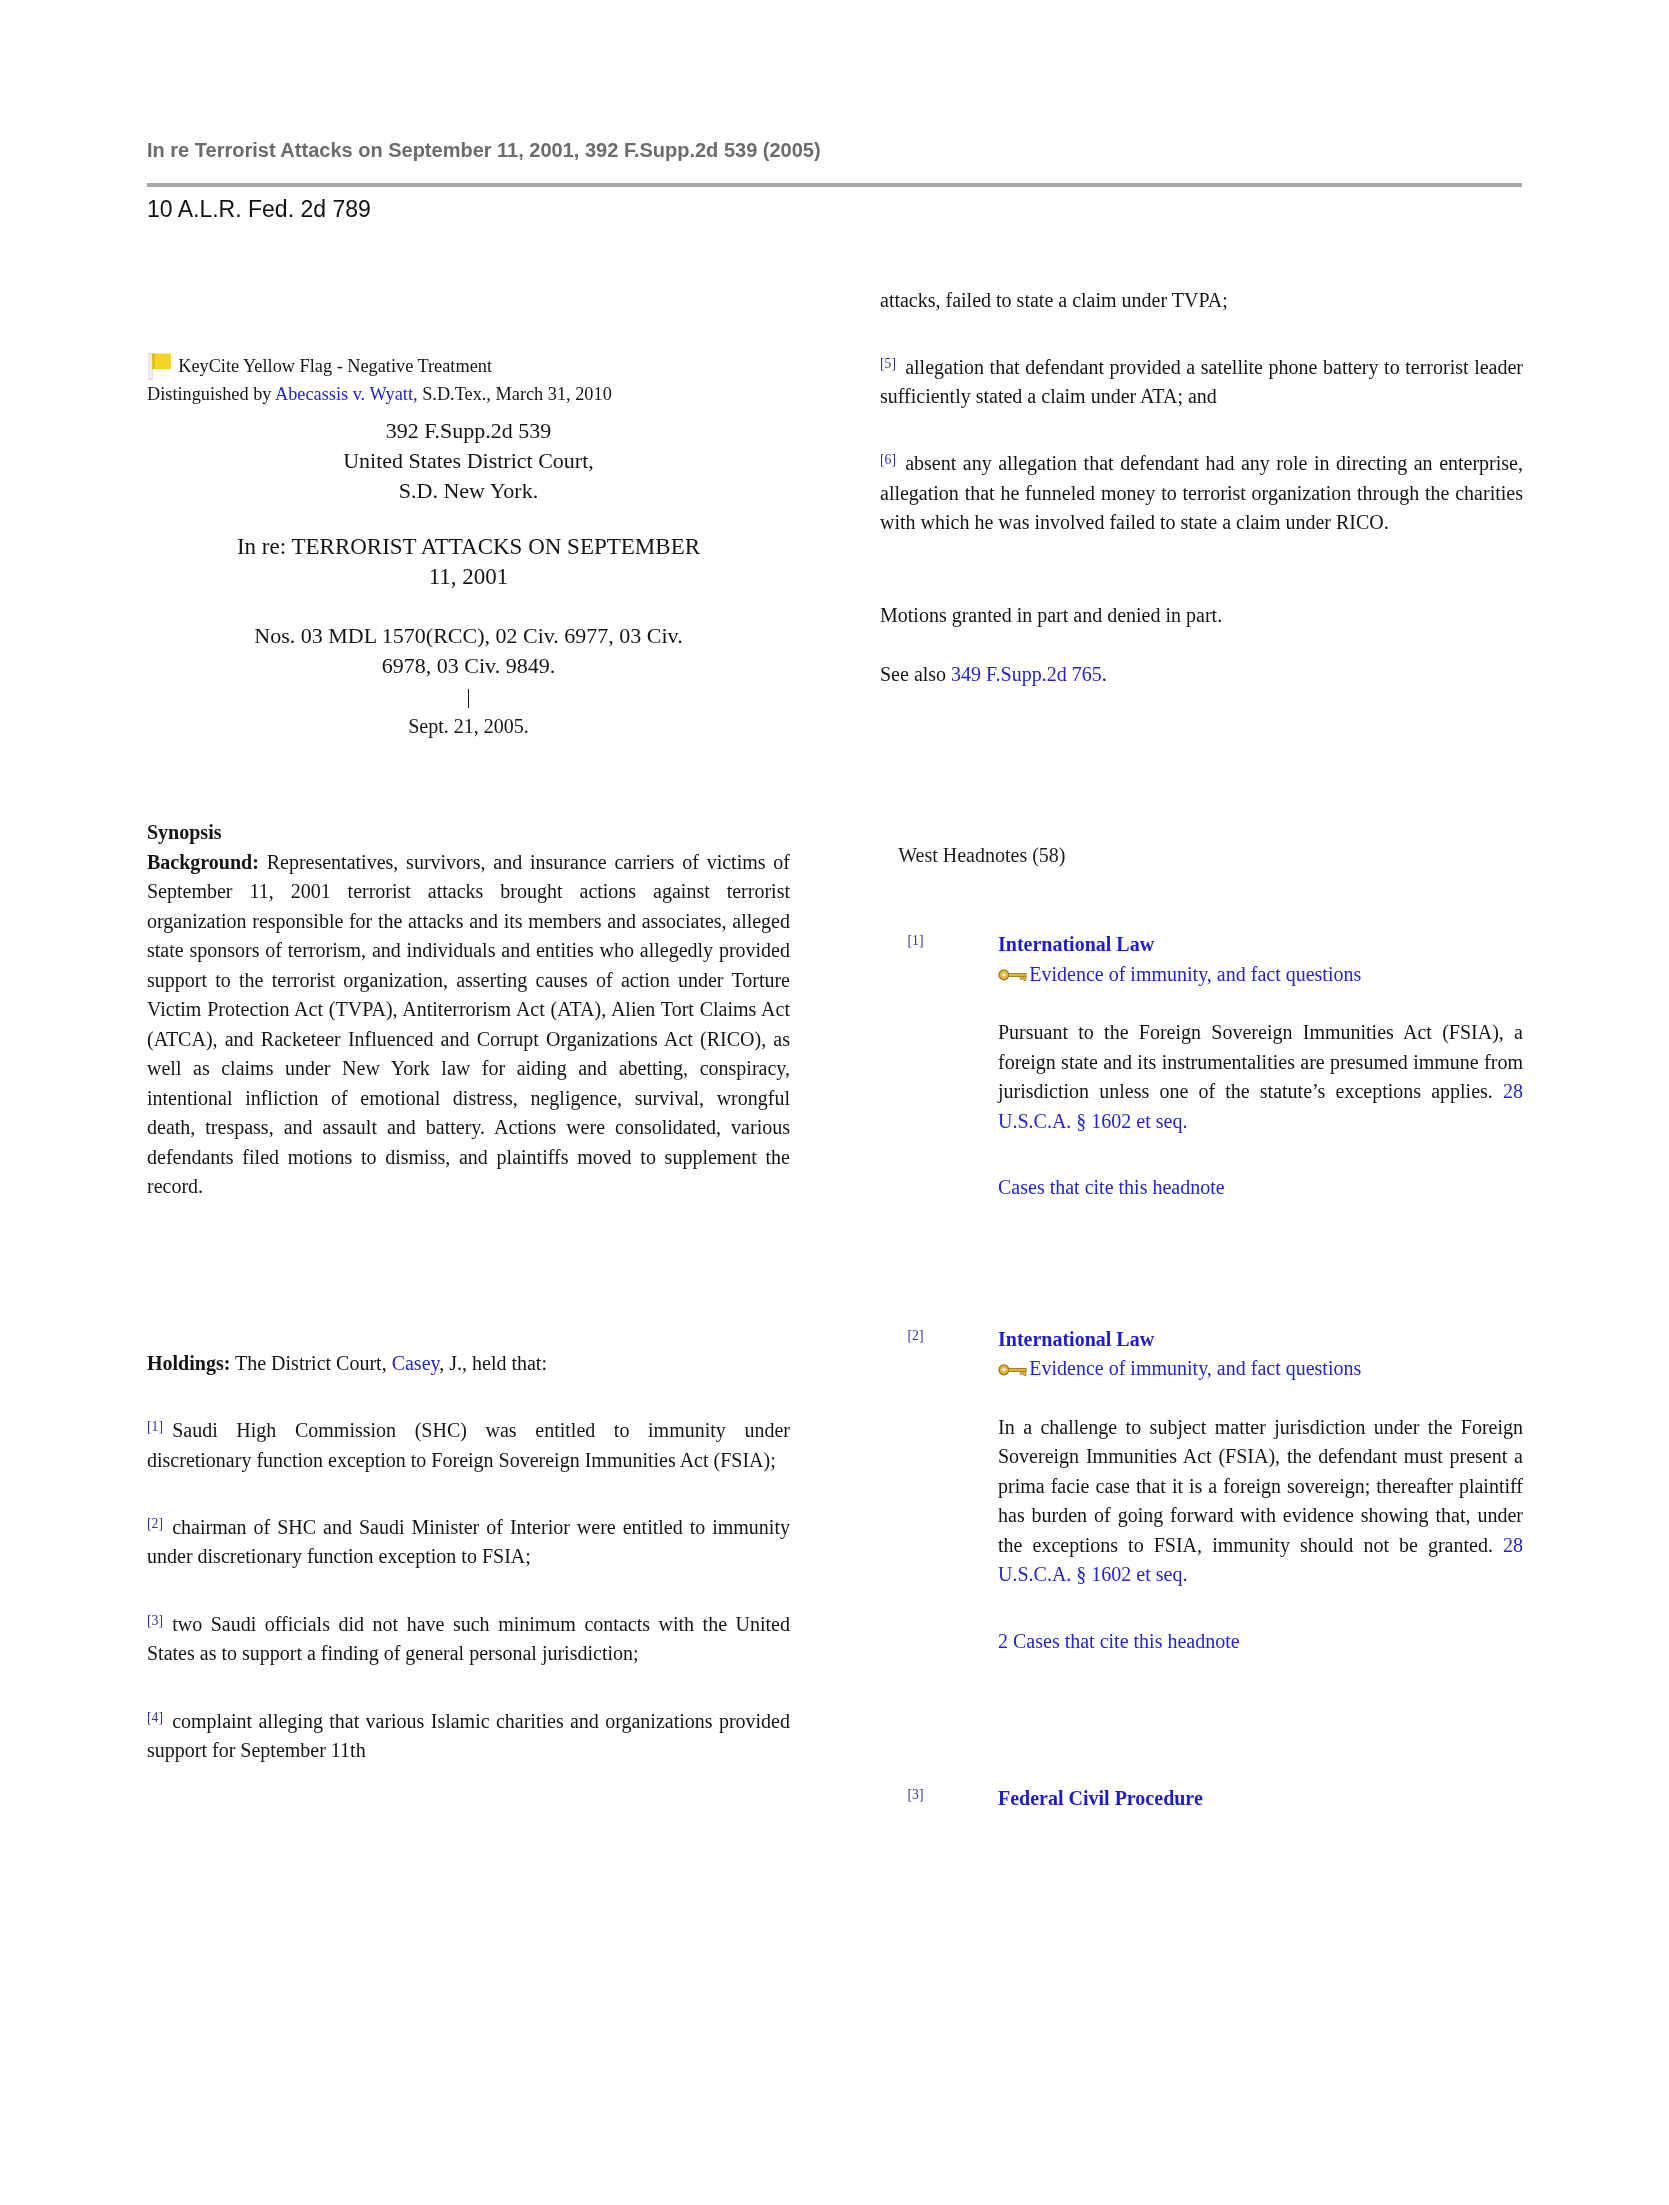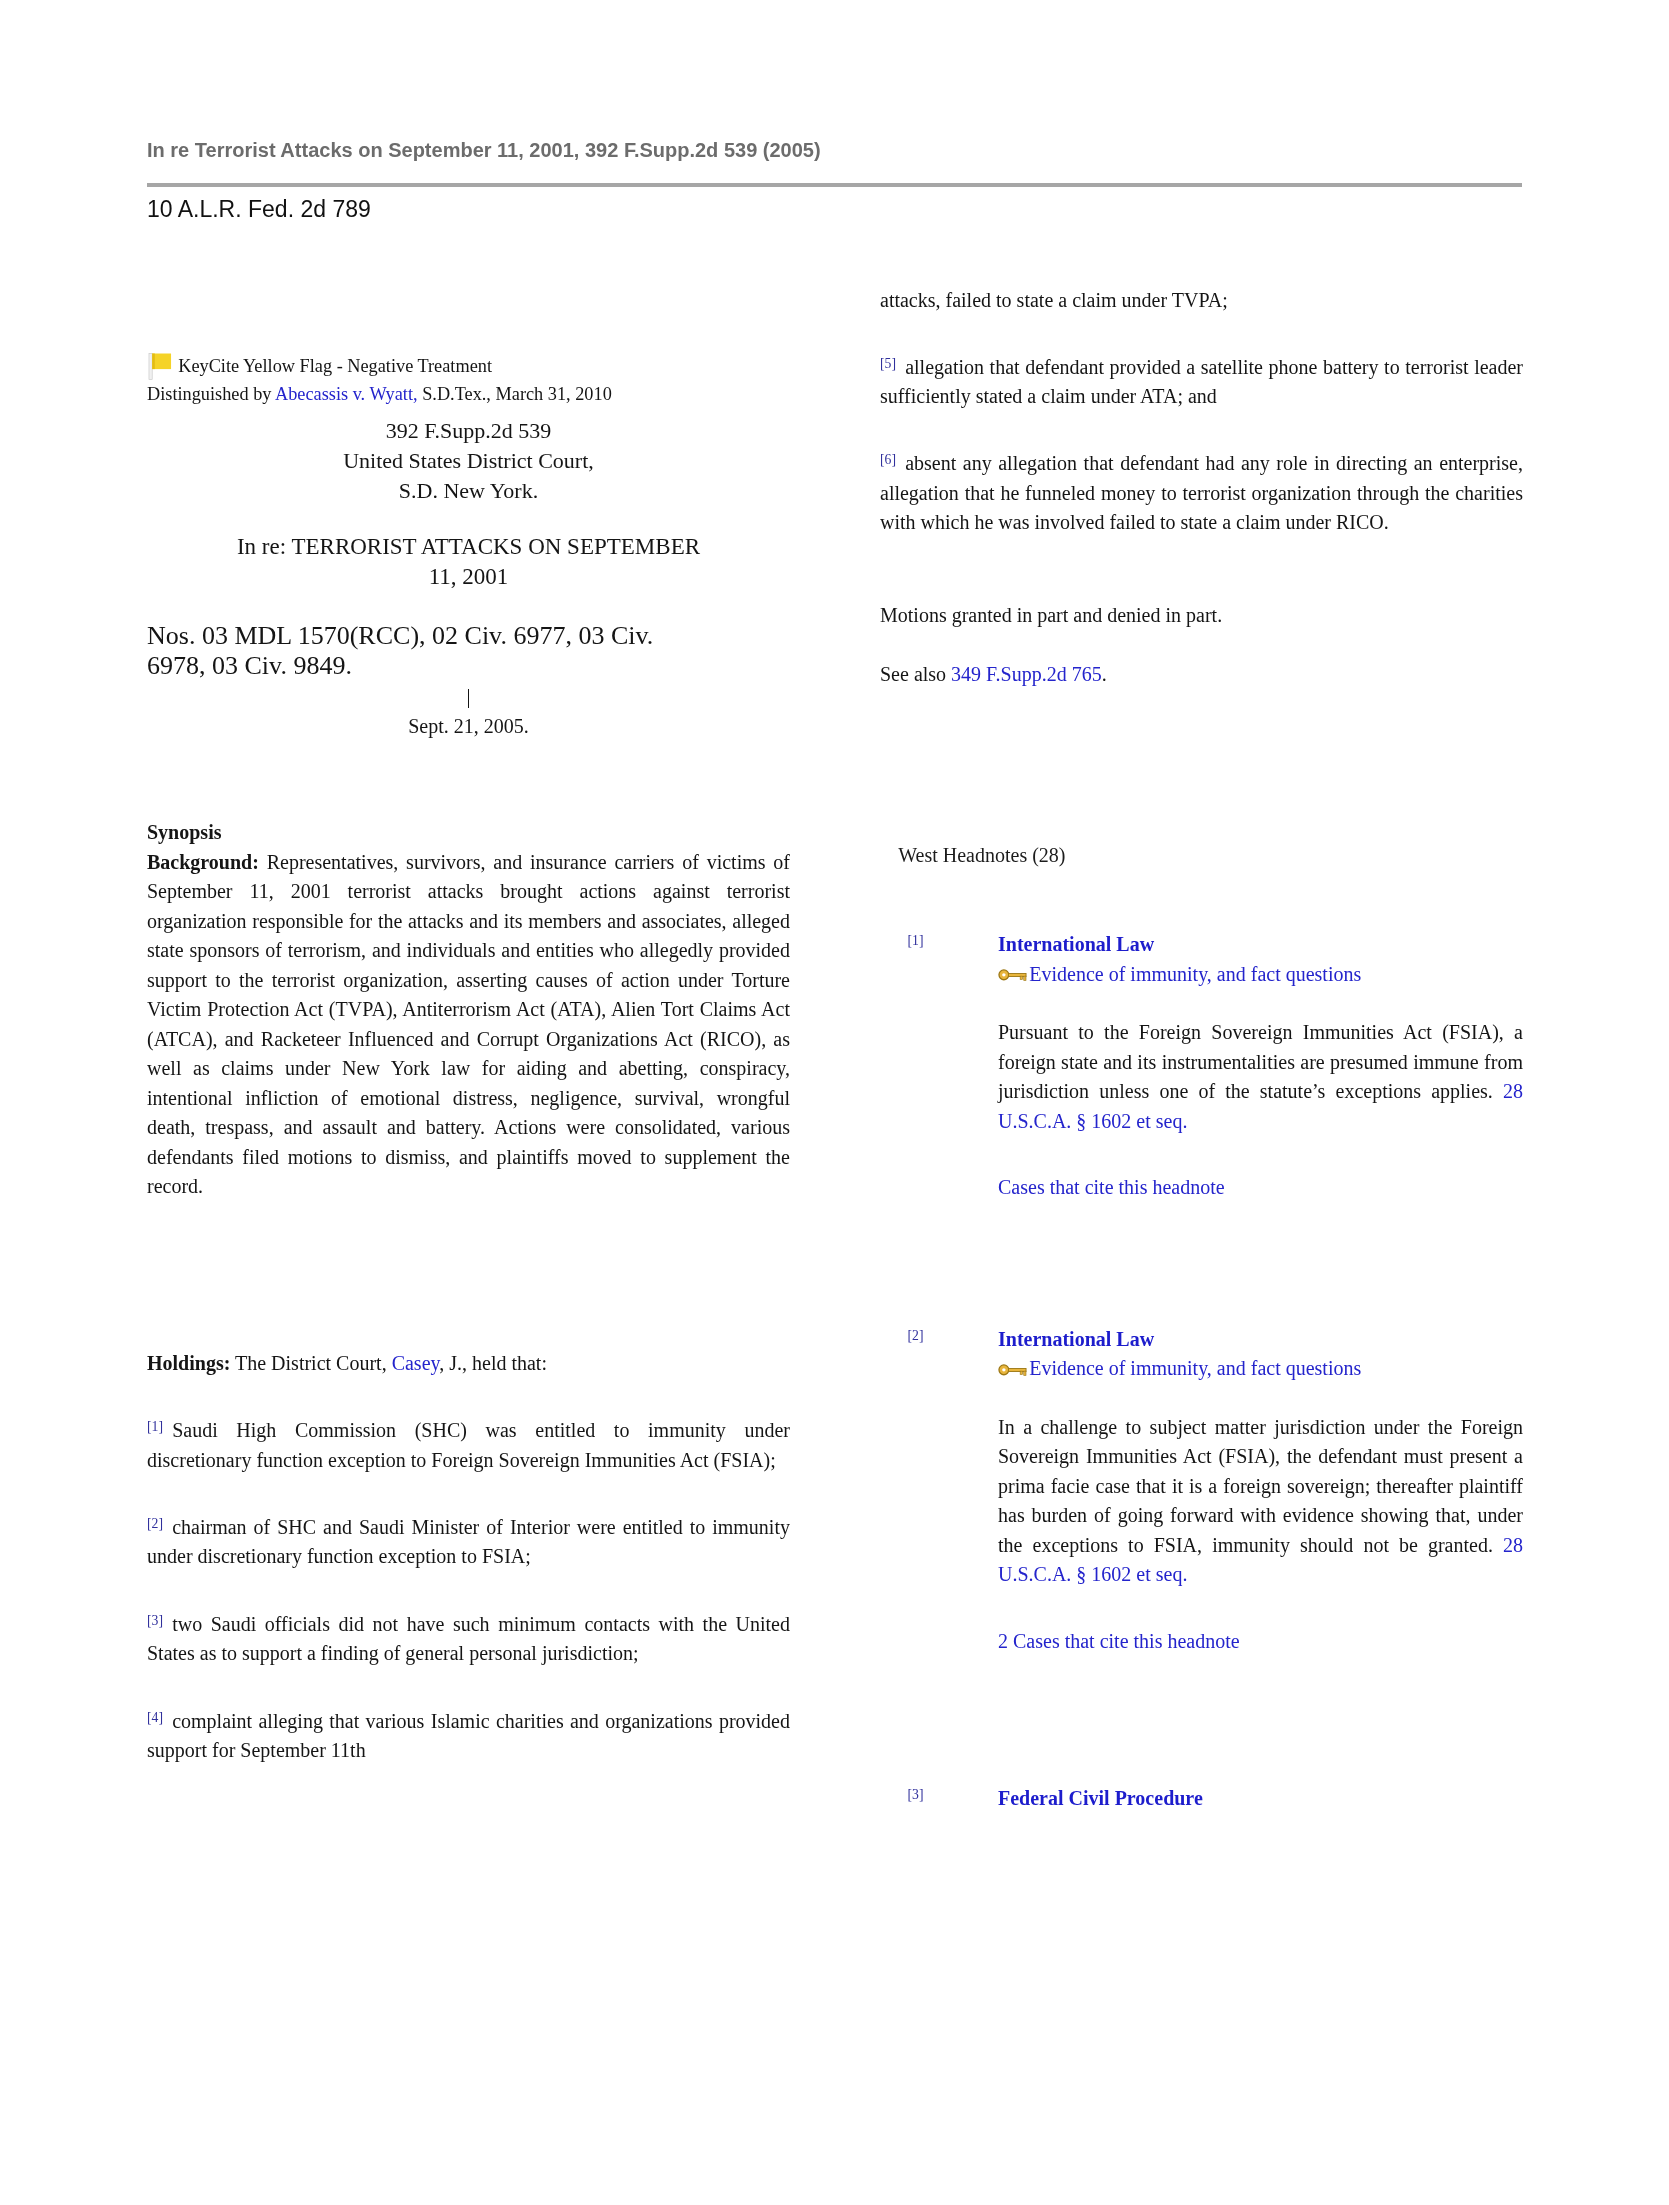--- a/index.html
+++ b/index.html
@@ -27,21 +27,21 @@
   .col-right { left:880px; top:286px; }
   .just { text-align:justify; }
   .link { color:#2424cc; text-decoration:none; cursor:pointer; }
   b { font-weight:bold; }
   
   .kc { font-size:18.3px; line-height:26px; }
   .flag-icon { display:inline-block; width:26px; height:29px; vertical-align:-9.2px; margin-right:5.2px; }
   
   .caption   { margin-top:9.2px; text-align:center; font-size:22px; line-height:30px; }
   .case-title{ margin-top:26px; text-align:center; font-size:23px; line-height:30px; }
-  .docket    { margin-top:29px; text-align:left; font-size:26px; line-height:30px; }
+  .docket    { margin-top:29px; text-align:center; font-size:22px; line-height:30px; }
   .pipe,.date{ text-align:center; font-size:20px; line-height:30px; }
   
   .syn-head { margin-top:77px; font-weight:bold; }
   .holdings-intro { margin-top:147px; }
   .holding-para { margin-top:34px; }
   .mk {
     font-size:13.7px; color:#30309c; vertical-align:5.9px; margin-right:9.2px;
     letter-spacing:0px;
   }
   
@@ -163,21 +163,21 @@
     <div class="h6-para just">
       <sup class="mk">[6]</sup><span>absent any allegation that defendant had any role in directing an enterprise, allegation that he funneled money to terrorist organization through the charities with which he was involved failed to state a claim under RICO.</span>
     </div>
 
     <div class="disposition">Motions granted in part and denied in part.</div>
 
     <div class="see-also">
       <span>See also </span><a class="link">349 F.Supp.2d 765</a><span>.</span>
     </div>
 
-    <div class="wh-heading">West Headnotes (28)</div>
+    <div class="wh-heading">West Headnotes (58)</div>
 
     <div class="hn hn1">
       <sup class="hn-num">[1]</sup>
       <div class="hn-topic">International Law</div>
       <div class="hn-key-line">
         <span class="key-icon">
           <svg viewBox="0 0 46 24" width="30" height="15.7">
             <circle cx="9" cy="12" r="7.5" fill="#e8b53c" stroke="#9c7714" stroke-width="2"></circle>
             <circle cx="9" cy="12" r="2.6" fill="#ffffff"></circle>
             <rect x="16" y="10" width="27" height="4.5" fill="#e8b53c" stroke="#9c7714" stroke-width="1.4"></rect>

